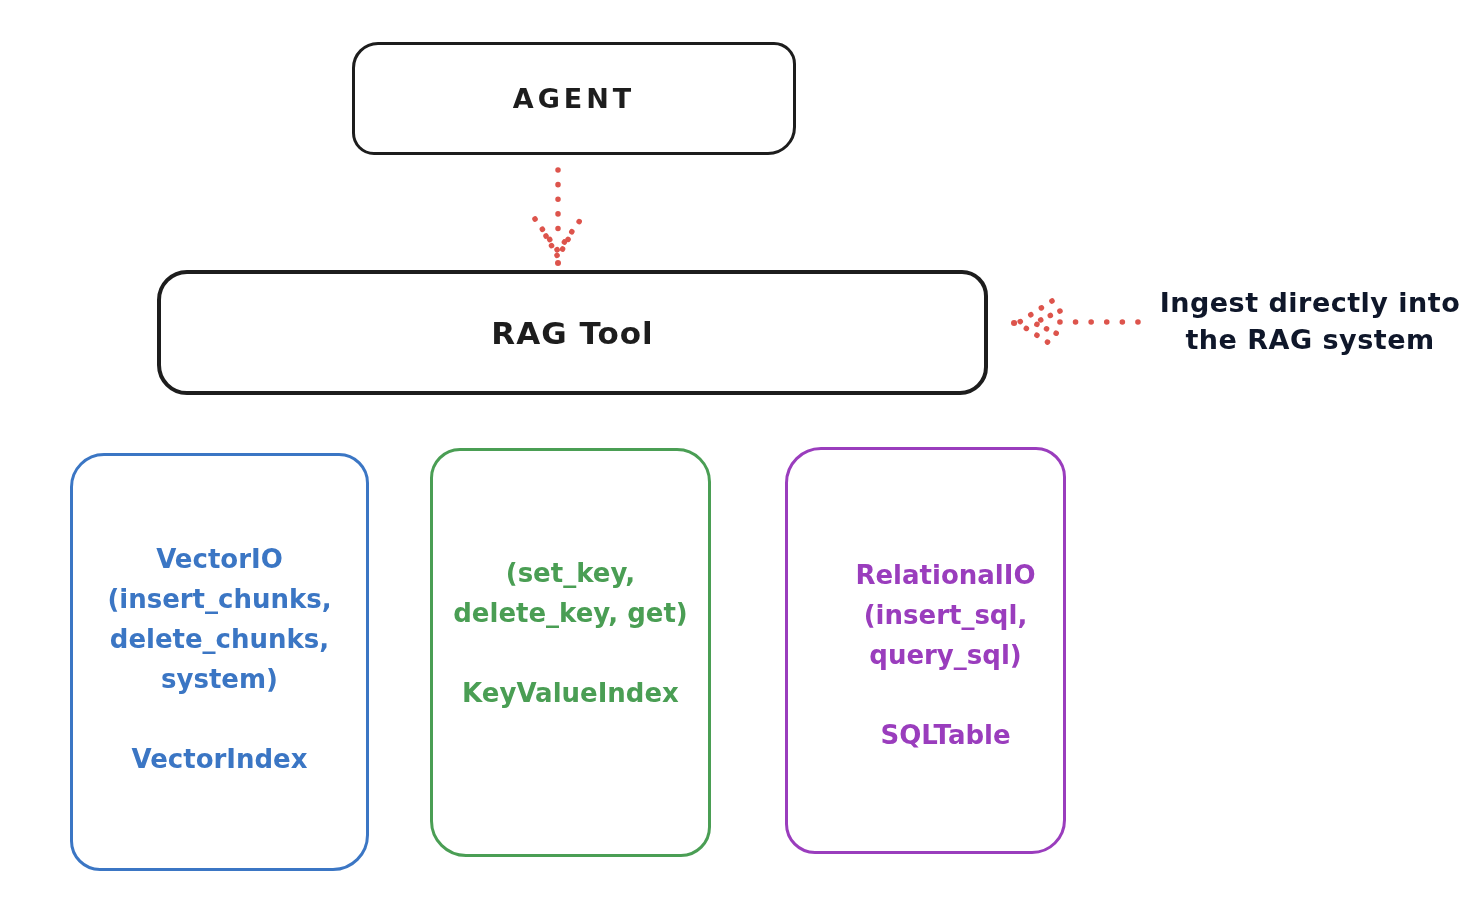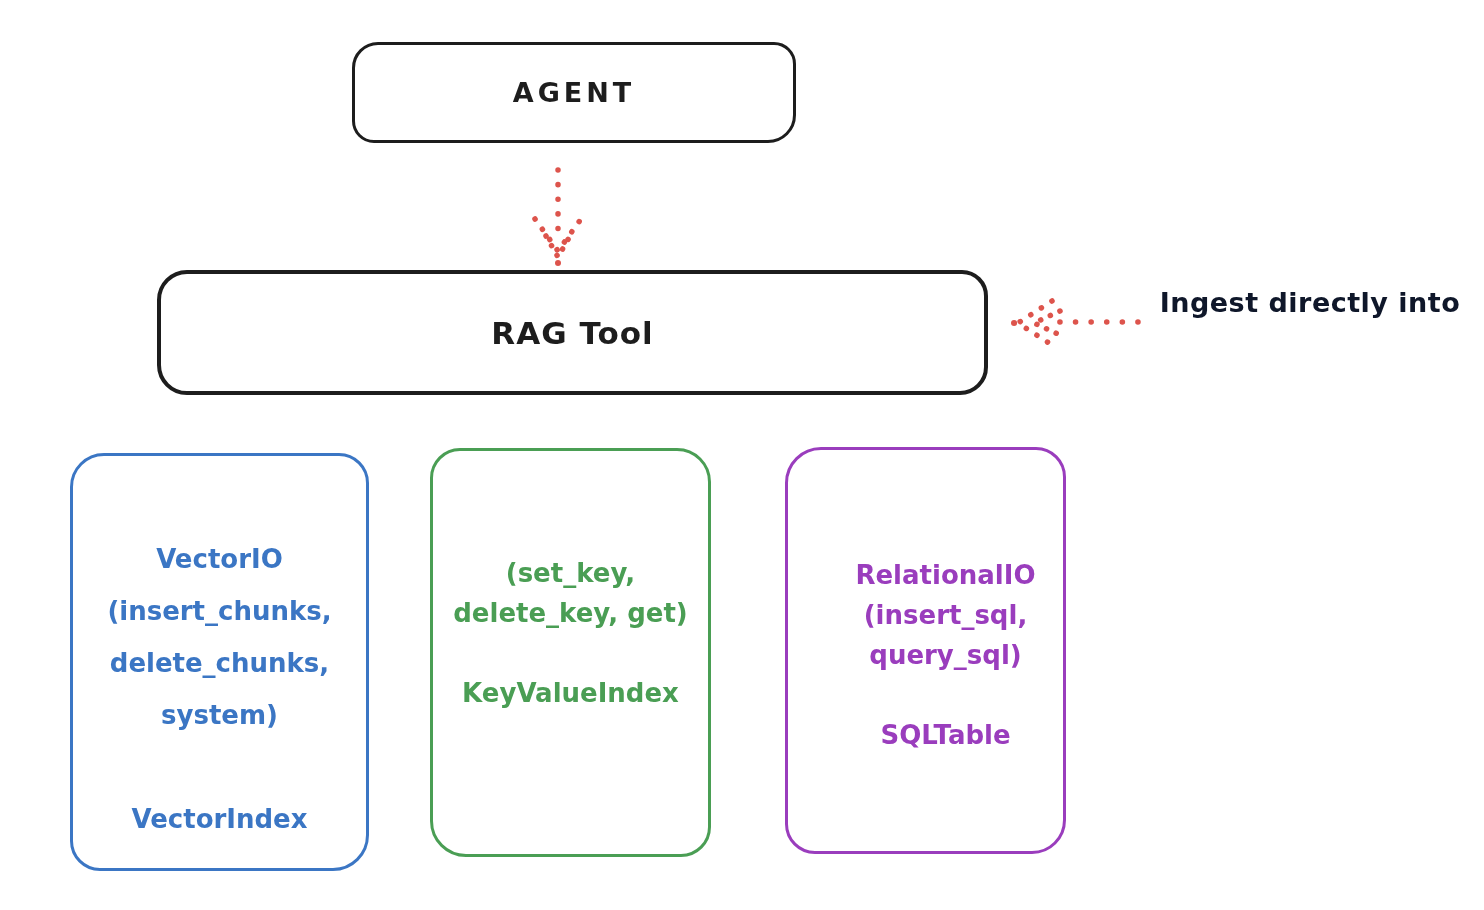--- a/index.html
+++ b/index.html
@@ -26,21 +26,21 @@
     position: absolute;
     box-sizing: border-box;
     display: flex;
     align-items: center;
     justify-content: center;
     background: #ffffff;
     color: #1d1d1d;
   }
   .node-agent {
     left: 352px; top: 42px;
-    width: 444px; height: 101px;
+    width: 444px; height: 113px;
     border: 3.5px solid #1d1d1d;
     border-radius: 26px 22px 28px 22px;
     font-size: 27px;
     font-weight: 700;
     letter-spacing: 4px;
   }
   .node-rag {
     left: 157px; top: 270px;
     width: 831px; height: 125px;
     border: 4px solid #1d1d1d;
@@ -79,21 +79,20 @@
   .backend .spacer {
     height: 40px;
   }
   .backend-vector {
     left: 70px; top: 453px;
     width: 299px; height: 418px;
     border: 3.5px solid #3b76c4;
     border-radius: 34px 30px 36px 30px;
     color: #3b76c4;
     padding-top: 83px;
-    gap: 12px;
   }
   .backend-keyvalue {
     left: 430px; top: 448px;
     width: 281px; height: 409px;
     border: 3.5px solid #4a9e54;
     border-radius: 30px 34px 30px 36px;
     color: #4a9e54;
     padding-top: 102px;
   }
   .backend-relational {
@@ -136,20 +135,21 @@
   <div class="node node-agent">
     <span>AGENT</span>
   </div>
 
   <div class="node node-rag">
     <span>RAG Tool</span>
   </div>
 
   <div class="annotation">
     <div>Ingest directly into</div>
+    <div>the RAG system</div>
   </div>
 
   <div class="backend backend-vector">
     <div class="line">VectorIO</div>
     <div class="line">(insert_chunks,</div>
     <div class="line">delete_chunks,</div>
     <div class="line">system)</div>
     <div class="spacer"></div>
     <div class="line">VectorIndex</div>
   </div>

